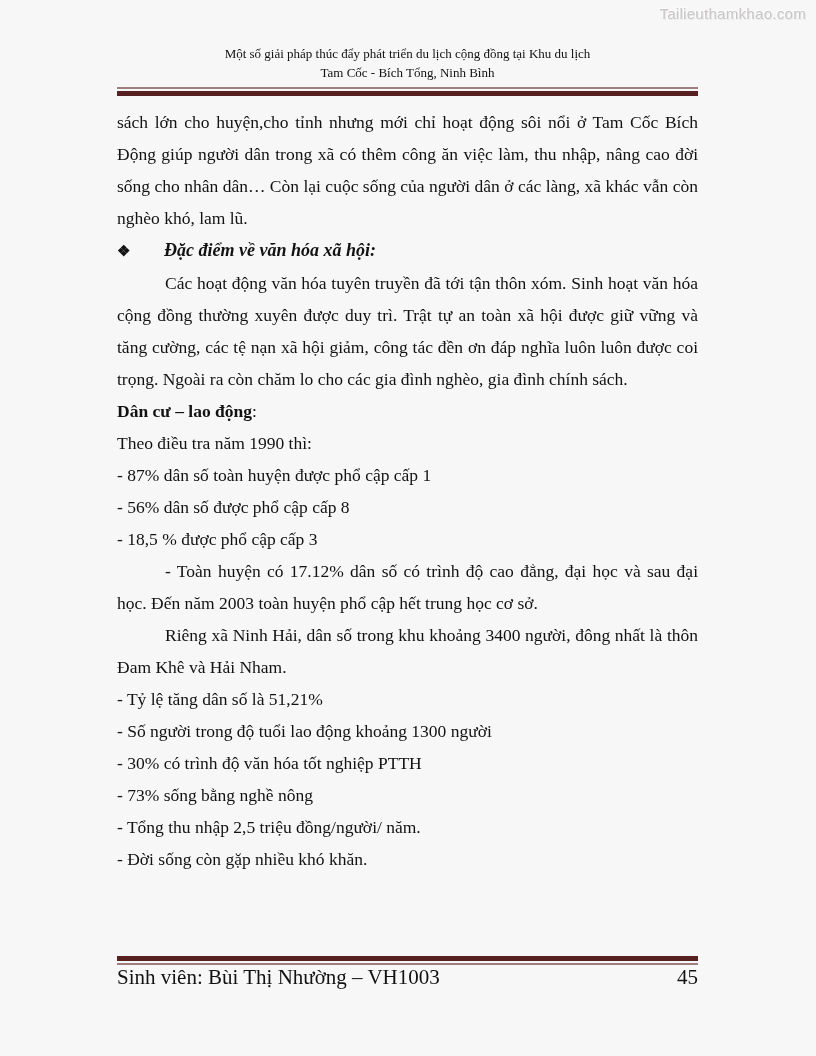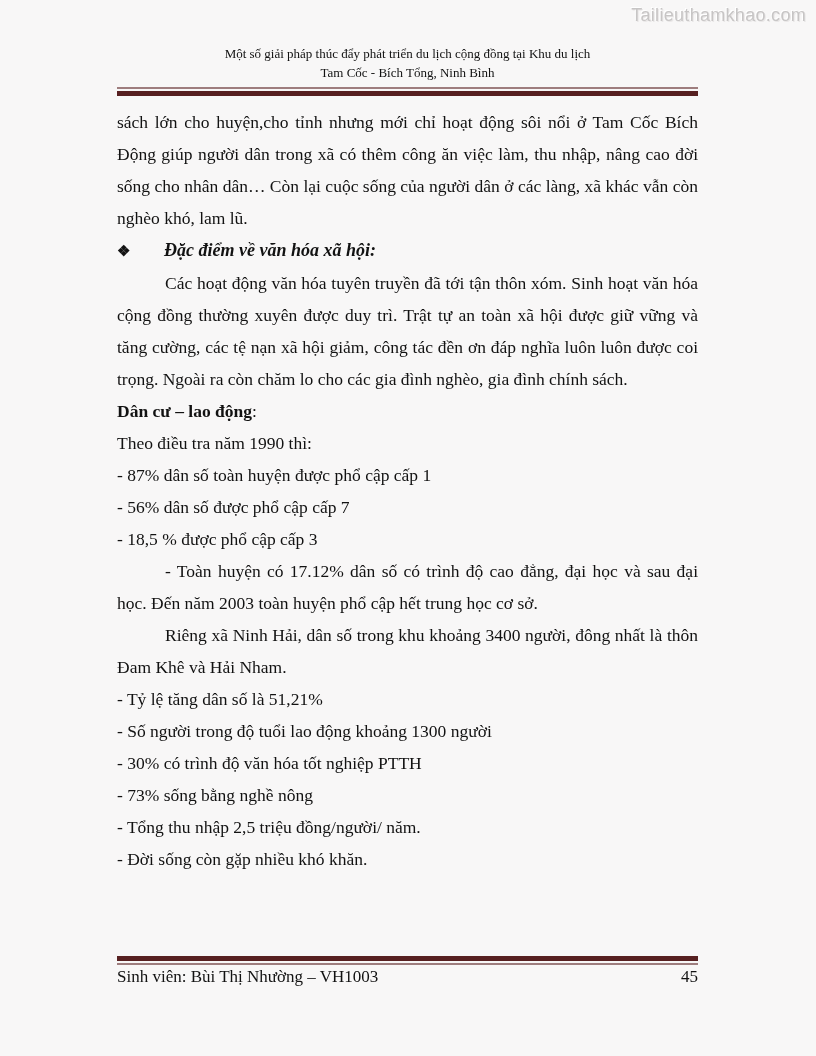--- a/index.html
+++ b/index.html
@@ -8,21 +8,21 @@
     position:relative;
     width:816px; height:1056px;
     background:#f8f7f7;
     font-family:"Liberation Serif", serif;
     color:#121212;
     overflow:hidden;
   }
   .watermark {
     position:absolute; top:5px; right:10px;
     font-family:"Liberation Sans", sans-serif;
-    font-size:18px;
+    font-size:15px;
     color:#c7c5c5;
     text-shadow:-1px -1px 0 #ffffff, 1px 1px 0 #e9e7e7;
     letter-spacing:0.3px;
   }
   .header {
     position:absolute; top:44px; left:117px; width:581px;
     text-align:center;
     font-size:13px; line-height:19px;
   }
   .header-rule {
@@ -50,21 +50,21 @@
   .subheading { padding-left:48px; text-align:left; }
   .subheading .bold { font-weight:bold; }
   .footer-rule {
     position:absolute; left:117px; width:581px; top:956px;
     border-top:5px solid #572021;
     border-bottom:2px solid #9e7d7e;
     height:2px;
   }
   .footer-text {
     position:absolute; left:117px; width:581px; top:964px;
-    font-size:17px; line-height:26px;
+    font-size:21px; line-height:26px;
     display:flex; justify-content:space-between;
   }
 </style>
 </head>
 <body>
 
 <div class="page">
 
   <div class="watermark">Tailieuthamkhao.com</div>
 
@@ -79,21 +79,21 @@
 
     <p class="bullet-row"><span class="bullet-glyph">❖</span><span>Đặc điểm về văn hóa xã hội:</span></p>
 
     <p class="indent">Các hoạt động văn hóa tuyên truyền đã tới tận thôn xóm. Sinh hoạt văn hóa cộng đồng thường xuyên được duy trì. Trật tự an toàn xã hội được giữ vững và tăng cường, các tệ nạn xã hội giảm, công tác đền ơn đáp nghĩa luôn luôn được coi trọng. Ngoài ra còn chăm lo cho các gia đình nghèo, gia đình chính sách.</p>
 
     <p class="subheading"><span class="bold">Dân cư – lao động</span><span>:</span></p>
 
     <p class="hang">Theo điều tra năm 1990 thì:</p>
 
     <p class="hang">- 87% dân số toàn huyện được phổ cập cấp 1</p>
-    <p class="hang">- 56% dân số được phổ cập cấp 7</p>
+    <p class="hang">- 56% dân số được phổ cập cấp 8</p>
     <p class="hang">- 18,5 % được phổ cập cấp 3</p>
 
     <p class="indent">- Toàn huyện có 17.12% dân số có trình độ cao đẳng, đại học và sau đại học. Đến năm 2003 toàn huyện phổ cập hết trung học cơ sở.</p>
     <p class="indent">Riêng xã Ninh Hải, dân số trong khu khoảng 3400 người, đông nhất là thôn Đam Khê và Hải Nham.</p>
 
     <p class="hang">- Tỷ lệ tăng dân số là 51,21%</p>
     <p class="hang">- Số người trong độ tuổi lao động khoảng 1300 người</p>
     <p class="hang">- 30% có trình độ văn hóa tốt nghiệp PTTH</p>
     <p class="hang">- 73% sống bằng nghề nông</p>
     <p class="hang">- Tổng thu nhập 2,5 triệu đồng/người/ năm.</p>

